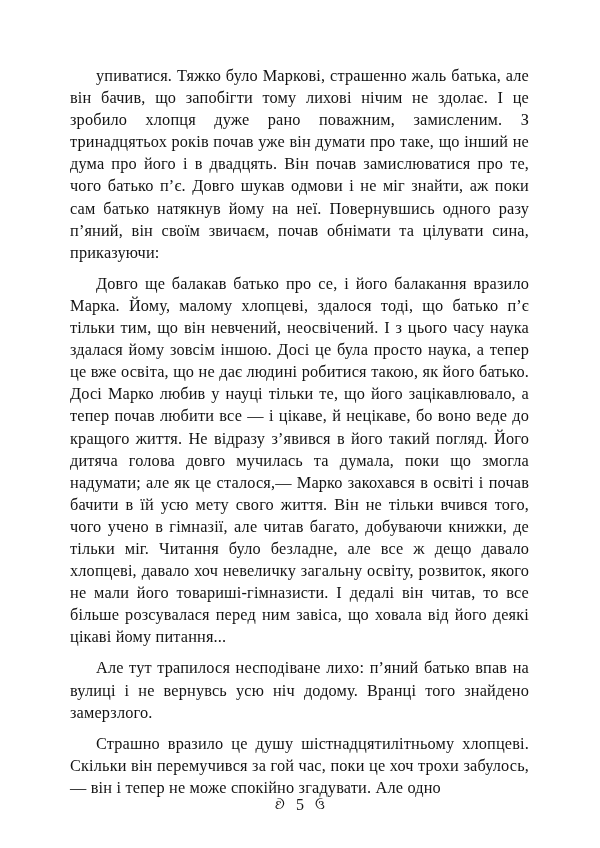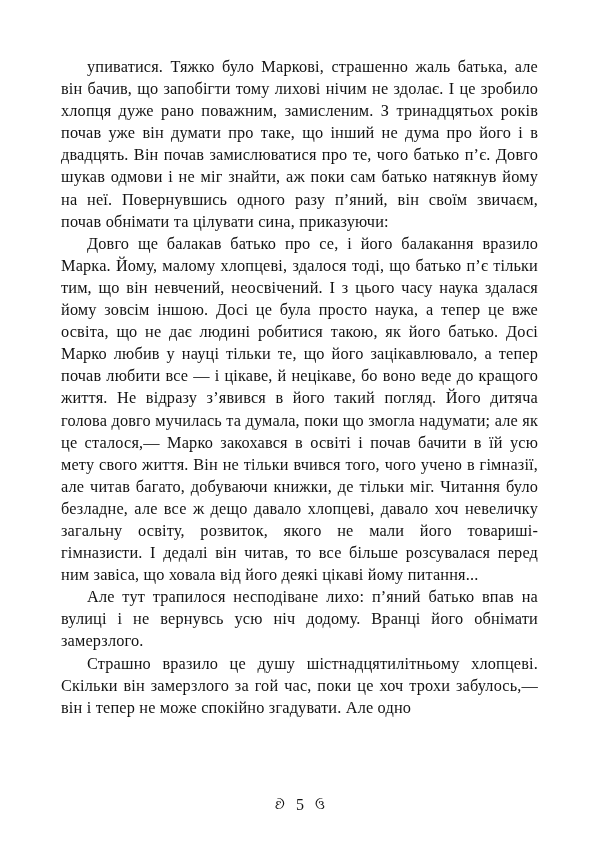--- a/index.html
+++ b/index.html
@@ -27,21 +27,21 @@
   }
 
   .text-block {
     position: absolute;
     left: 61px;
     top: 56px;
     width: 477px;
   }
 
   .para {
-    margin: 0;
+    margin: 9px;
     text-align: justify;
     text-justify: inter-word;
     text-indent: 26px;
     font-size: 16.3px;
     line-height: 22.1px;
     letter-spacing: 0.01em;
     word-spacing: 0.005em;
     hyphens: none;
     -webkit-hyphens: none;
   }
@@ -85,22 +85,22 @@
   }
 </style>
 </head>
 <body>
 
 <div class="page">
 
   <div class="text-block">
     <p class="para">упиватися. Тяжко було Маркові, страшенно жаль батька, але він бачив, що запобігти тому лихові нічим не здолає. І це зробило хлопця дуже рано поважним, замисленим. З тринадцятьох років почав уже він думати про таке, що інший не дума про його і в двадцять. Він почав замислюватися про те, чого батько п’є. Довго шукав одмови і не міг знайти, аж поки сам батько натякнув йому на неї. Повернувшись одного разу п’яний, він своїм звичаєм, почав обнімати та цілувати сина, приказуючи:</p>
     <p class="para">Довго ще балакав батько про се, і його балакання вразило Марка. Йому, малому хлопцеві, здалося тоді, що батько п’є тільки тим, що він невчений, неосвічений. І з цього часу наука здалася йому зовсім іншою. Досі це була просто наука, а тепер це вже освіта, що не дає людині робитися такою, як його батько. Досі Марко любив у науці тільки те, що його зацікавлювало, а тепер почав любити все — і цікаве, й нецікаве, бо воно веде до кращого життя. Не відразу з’явився в його такий погляд. Його дитяча голова довго мучилась та думала, поки що змогла надумати; але як це сталося,— Марко закохався в освіті і почав бачити в їй усю мету свого життя. Він не тільки вчився того, чого учено в гімназії, але читав багато, добуваючи книжки, де тільки міг. Читання було безладне, але все ж дещо давало хлопцеві, давало хоч невеличку загальну освіту, розвиток, якого не мали його товариші-гімназисти. І дедалі він читав, то все більше розсувалася перед ним завіса, що ховала від його деякі цікаві йому питання...</p>
-    <p class="para">Але тут трапилося несподіване лихо: п’яний батько впав на вулиці і не вернувсь усю ніч додому. Вранці його обнімати замерзлого.</p>
-    <p class="para">Страшно вразило це душу шістнадцятилітньому хлопцеві. Скільки він замерзлого за гой час, поки це хоч трохи забулось,— він і тепер не може спокійно згадувати. Але одно</p>
+    <p class="para">Але тут трапилося несподіване лихо: п’яний батько впав на вулиці і не вернувсь усю ніч додому. Вранці того знайдено замерзлого.</p>
+    <p class="para">Страшно вразило це душу шістнадцятилітньому хлопцеві. Скільки він перемучився за гой час, поки це хоч трохи забулось,— він і тепер не може спокійно згадувати. Але одно</p>
   </div>
 
   <div class="footer">
     <span class="footer-inner">
       <span class="ornament left">ઉ</span>
       <span class="page-number">5</span>
       <span class="ornament right">ઉ</span>
     </span>
   </div>
 

